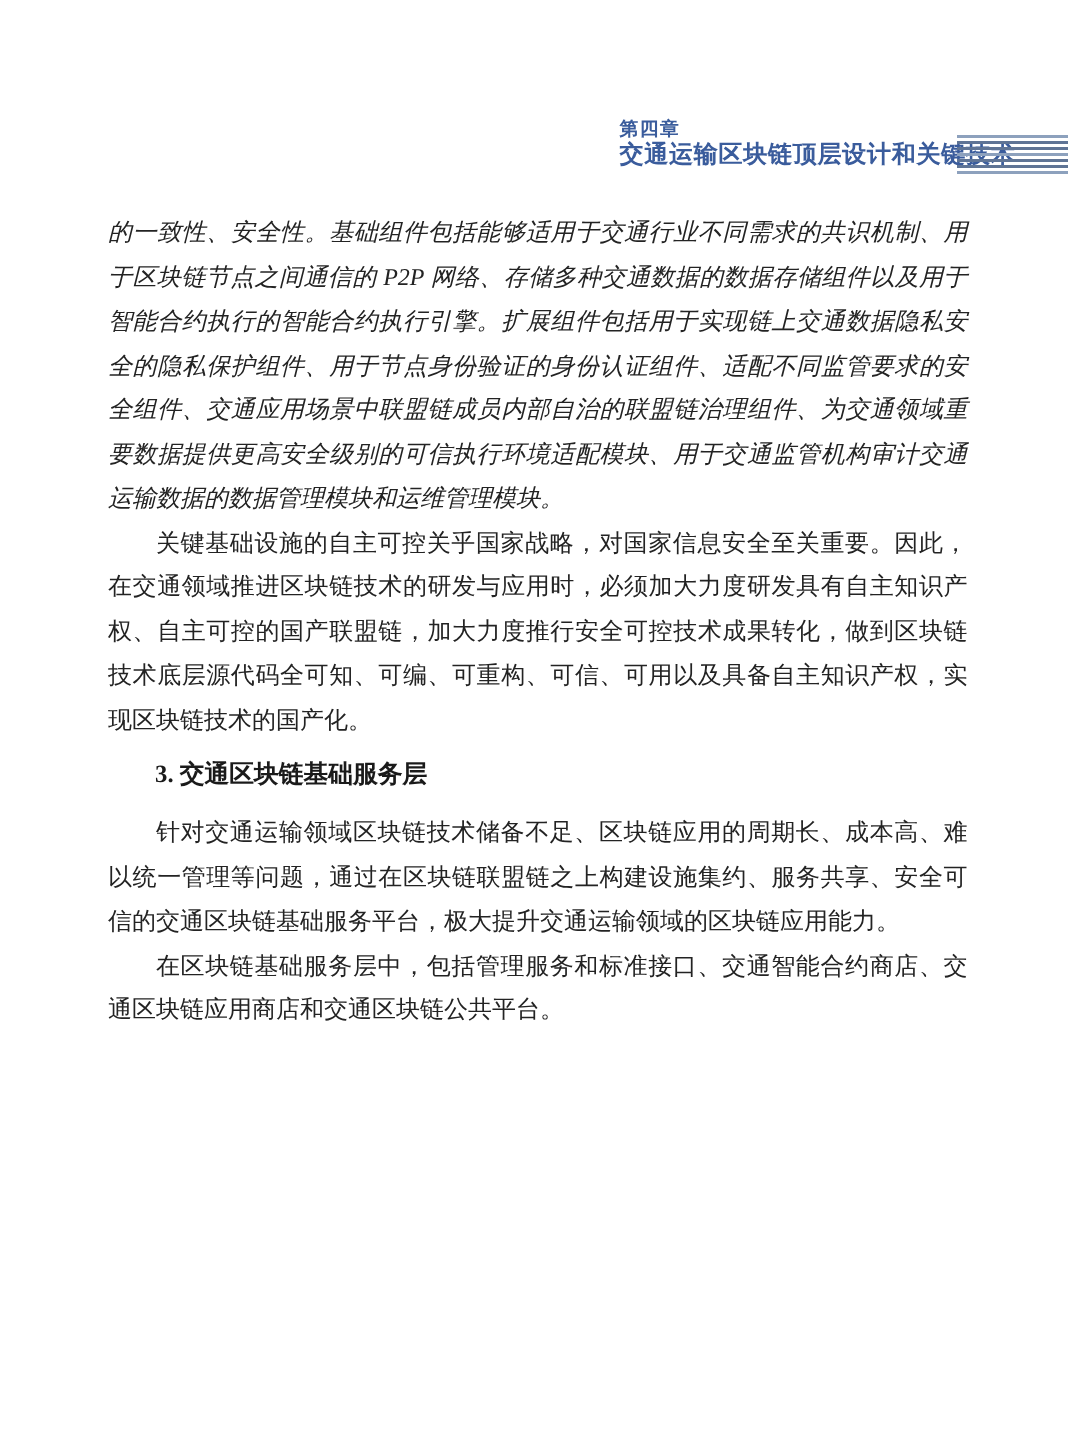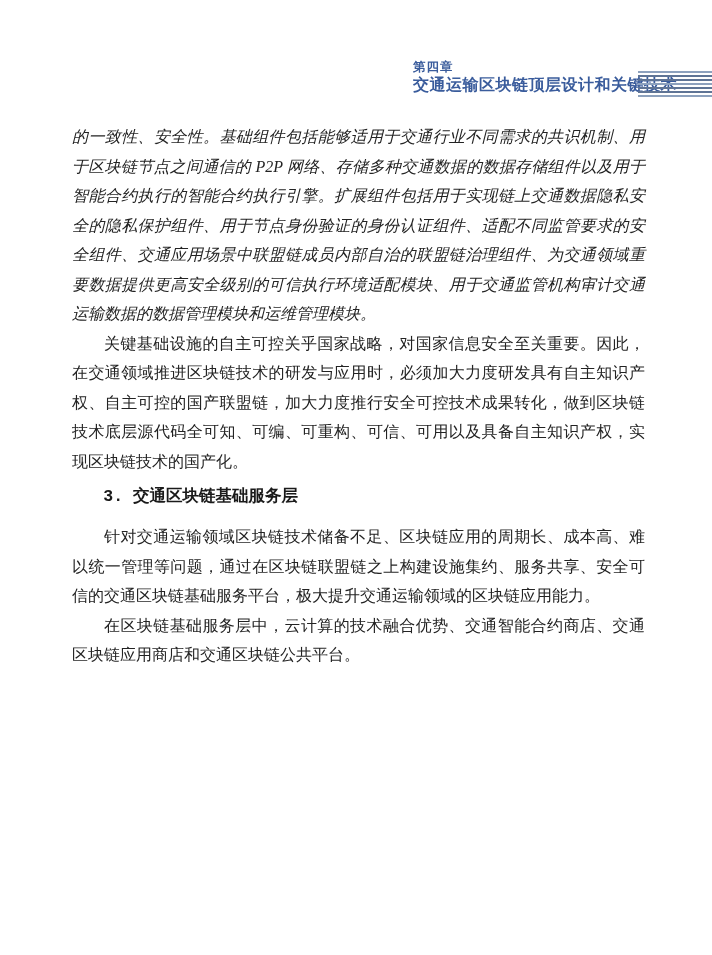--- a/index.html
+++ b/index.html
@@ -5,20 +5,21 @@
   * { box-sizing: border-box; }
   html, body { margin: 0; padding: 0; background: #ffffff; }
   .page {
     position: relative;
     width: 712px;
     height: 791px;
     background: #ffffff;
     overflow: hidden;
     font-family: "Liberation Serif", "DejaVu Serif", serif;
     color: #222222;
+    margin-top: 19px;
   }
 
   
   .header-text {
     position: absolute;
     left: 413px;
     top: 58px;
     font-family: "Liberation Sans", "DejaVu Sans", sans-serif;
     font-weight: bold;
     color: #3a5c9c;
@@ -53,21 +54,21 @@
     font-size: 16px;
     line-height: 29.5px;
     text-align: justify;
     text-indent: 2em;
     color: #232323;
   }
   .body-text p.continuation { text-indent: 0; font-style: italic; }
 
   .body-text h3 {
     margin: 10px 0 14px 0;
-    font-family: Liberation Mono, monospace;
+    font-family: Liberation Serif, serif;
     font-weight: bold;
     font-size: 16.5px;
     line-height: 22px;
     color: #1a1a1a;
     text-indent: 1.9em;
   }
 
   
   .footer-page-number {
     position: absolute;
@@ -106,19 +107,19 @@
     <div class="rule dark"></div>
     <div class="rule dark"></div>
     <div class="rule light"></div>
   </div>
 
   <div class="body-text">
     <p class="continuation">的一致性、安全性。基础组件包括能够适用于交通行业不同需求的共识机制、用于区块链节点之间通信的 P2P 网络、存储多种交通数据的数据存储组件以及用于智能合约执行的智能合约执行引擎。扩展组件包括用于实现链上交通数据隐私安全的隐私保护组件、用于节点身份验证的身份认证组件、适配不同监管要求的安全组件、交通应用场景中联盟链成员内部自治的联盟链治理组件、为交通领域重要数据提供更高安全级别的可信执行环境适配模块、用于交通监管机构审计交通运输数据的数据管理模块和运维管理模块。</p>
     <p>关键基础设施的自主可控关乎国家战略，对国家信息安全至关重要。因此，在交通领域推进区块链技术的研发与应用时，必须加大力度研发具有自主知识产权、自主可控的国产联盟链，加大力度推行安全可控技术成果转化，做到区块链技术底层源代码全可知、可编、可重构、可信、可用以及具备自主知识产权，实现区块链技术的国产化。</p>
     <h3>3. 交通区块链基础服务层</h3>
     <p>针对交通运输领域区块链技术储备不足、区块链应用的周期长、成本高、难以统一管理等问题，通过在区块链联盟链之上构建设施集约、服务共享、安全可信的交通区块链基础服务平台，极大提升交通运输领域的区块链应用能力。</p>
-    <p>在区块链基础服务层中，云计算的技术融合优势、交通智能合约商店、交通区块链应用商店和交通区块链公共平台。</p>
+    <p>在区块链基础服务层中，包括管理服务和标准接口、交通智能合约商店、交通区块链应用商店和交通区块链公共平台。</p>
   </div>
 
   <div class="footer-page-number">21</div>
   <div class="footer-rule"></div>
 
 </div>
 
 </body></html>

